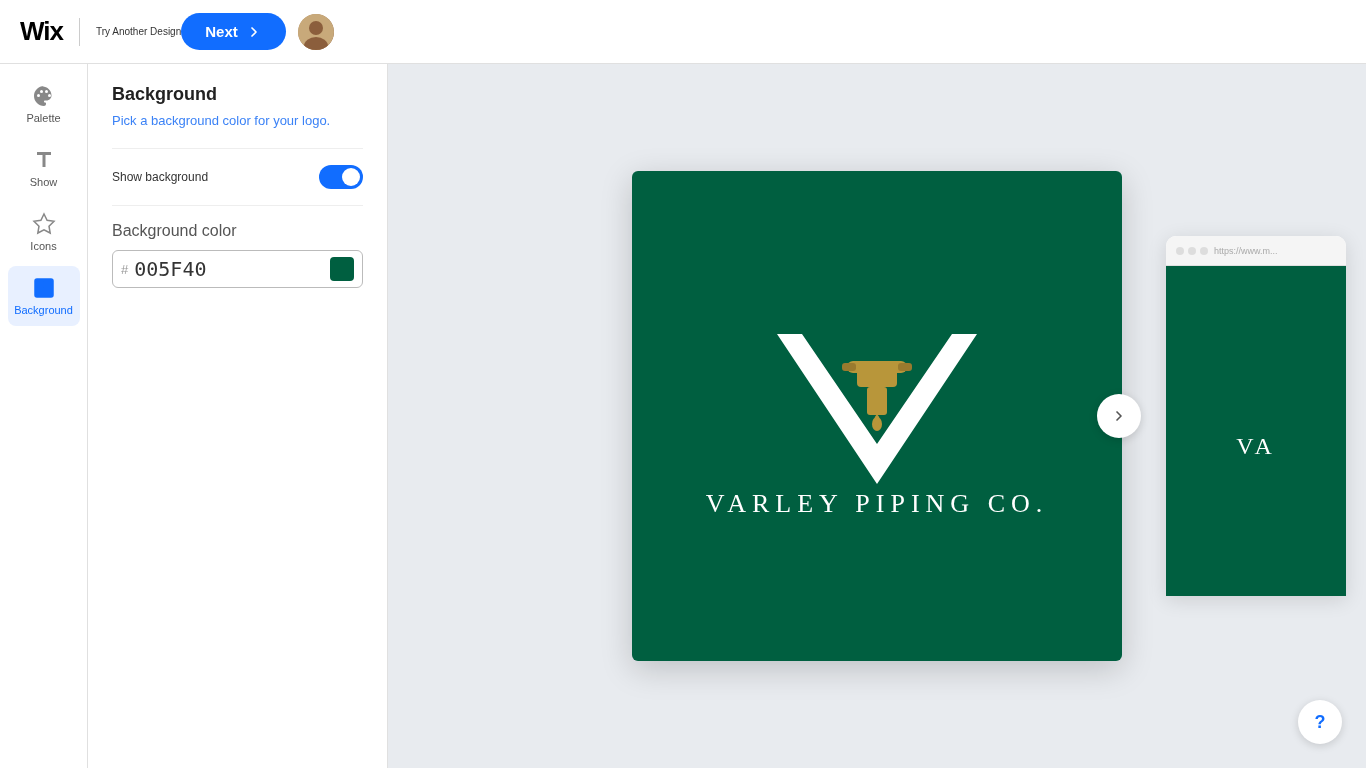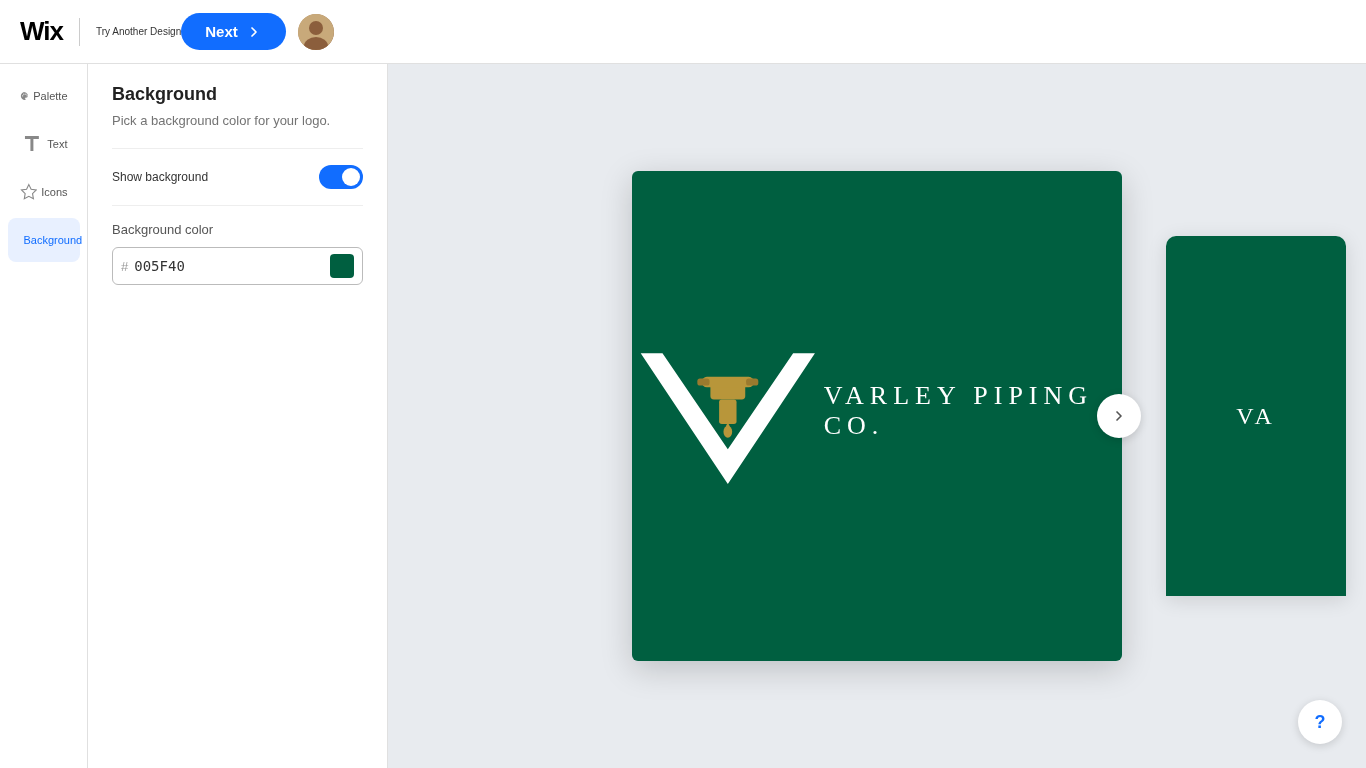--- a/index.html
+++ b/index.html
@@ -109,20 +109,21 @@
       border-right: 1px solid #e0e0e0;
       display: flex;
       flex-direction: column;
       align-items: center;
       padding-top: 10px;
       gap: 4px;
       flex-shrink: 0;
     }
     .icon-item {
       display: flex;
+      flex-direction: column;
       align-items: center;
       gap: 4px;
       padding: 10px 12px;
       border-radius: 8px;
       cursor: pointer;
       width: 72px;
     }
     .icon-item.active {
       background: #e8f0ff;
     }
@@ -152,21 +153,21 @@
       overflow-y: auto;
     }
     .panel-title {
       font-size: 18px;
       font-weight: 700;
       color: #222;
       margin-bottom: 8px;
     }
     .panel-subtitle {
       font-size: 13px;
-      color: #737373;
+      color: #3b82f6;
       margin-bottom: 20px;
     }
     .panel-divider {
       height: 1px;
       background: #eee;
       margin: 16px 0;
     }
     .toggle-row {
       display: flex;
       align-items: center;
@@ -192,40 +193,40 @@
     .toggle-thumb {
       position: absolute;
       top: 3px;
       left: 23px;
       width: 18px;
       height: 18px;
       background: #fff;
       border-radius: 50%;
     }
     .color-section-label {
-      font-size: 13px;
+      font-size: 16px;
       color: #555;
       margin-bottom: 10px;
     }
     .color-input-row {
       display: flex;
       align-items: center;
       border: 1.5px solid #bbb;
       border-radius: 6px;
       padding: 0 8px;
       height: 38px;
       gap: 6px;
     }
     .hash-symbol {
       font-size: 13px;
       color: #999;
     }
     .color-input-value {
       flex: 1;
-      font-size: 14px;
+      font-size: 20px;
       color: #333;
       font-family: monospace;
     }
     .color-swatch {
       width: 24px;
       height: 24px;
       border-radius: 4px;
       background: #005F40;
       cursor: pointer;
     }
@@ -241,21 +242,21 @@
       overflow: hidden;
     }
 
     
     .logo-card {
       width: 490px;
       height: 490px;
       background: #005F40;
       border-radius: 6px;
       display: flex;
-      flex-direction: row;
+      flex-direction: column;
       align-items: center;
       justify-content: center;
       box-shadow: 0 8px 32px rgba(0,0,0,0.18);
       position: relative;
       z-index: 2;
     }
 
     .company-name {
       font-family: 'Georgia', 'Times New Roman', serif;
       font-size: 26px;
@@ -397,21 +398,21 @@
         <circle cx="14.5" cy="7.5" r="1.5" fill="#fff"></circle>
         <circle cx="17.5" cy="11.5" r="1.5" fill="#fff"></circle>
       </svg>
       <span class="icon-label">Palette</span>
     </div>
 
     <div class="icon-item">
       <svg viewBox="0 0 24 24" fill="#888">
         <path d="M5 4v3h5.5v12h3V7H19V4z"></path>
       </svg>
-      <span class="icon-label">Text</span>
+      <span class="icon-label">Show</span>
     </div>
 
     <div class="icon-item">
       <svg viewBox="0 0 24 24" fill="none" stroke="#888" stroke-width="1.5">
         <polygon points="12 2 15.09 8.26 22 9.27 17 14.14 18.18 21.02 12 17.77 5.82 21.02 7 14.14 2 9.27 8.91 8.26 12 2"></polygon>
       </svg>
       <span class="icon-label">Icons</span>
     </div>
 
 
@@ -471,20 +472,28 @@
 
           <ellipse cx="35" cy="85" rx="5" ry="7" fill="#B8963A"></ellipse>
           <path d="M35 75 Q30 80 35 87 Q40 80 35 75Z" fill="#B8963A"></path>
         </g>
       </svg>
       <div class="company-name" style="font-family: Georgia, 'Times New Roman', serif; font-size: 26px; letter-spacing: 6px; color: white; text-transform: uppercase; margin-top: -10px;">Varley Piping Co.</div>
     </div>
 
     <div style="position:absolute; right: 0; top: 50%; transform: translateY(-50%); width: 200px;">
       <div class="browser-mockup">
+        <div class="browser-bar">
+          <div class="browser-dots">
+            <div class="browser-dot"></div>
+            <div class="browser-dot"></div>
+            <div class="browser-dot"></div>
+          </div>
+          <span class="browser-url">https://www.m...</span>
+        </div>
         <div class="browser-content">
           <span class="browser-logo-text">VA</span>
         </div>
       </div>
     </div>
 
     <div class="nav-arrow">
       <svg width="16" height="16" viewBox="0 0 24 24" fill="none" stroke="#555" stroke-width="2.5" stroke-linecap="round" stroke-linejoin="round">
         <polyline points="9 18 15 12 9 6"></polyline>
       </svg>

